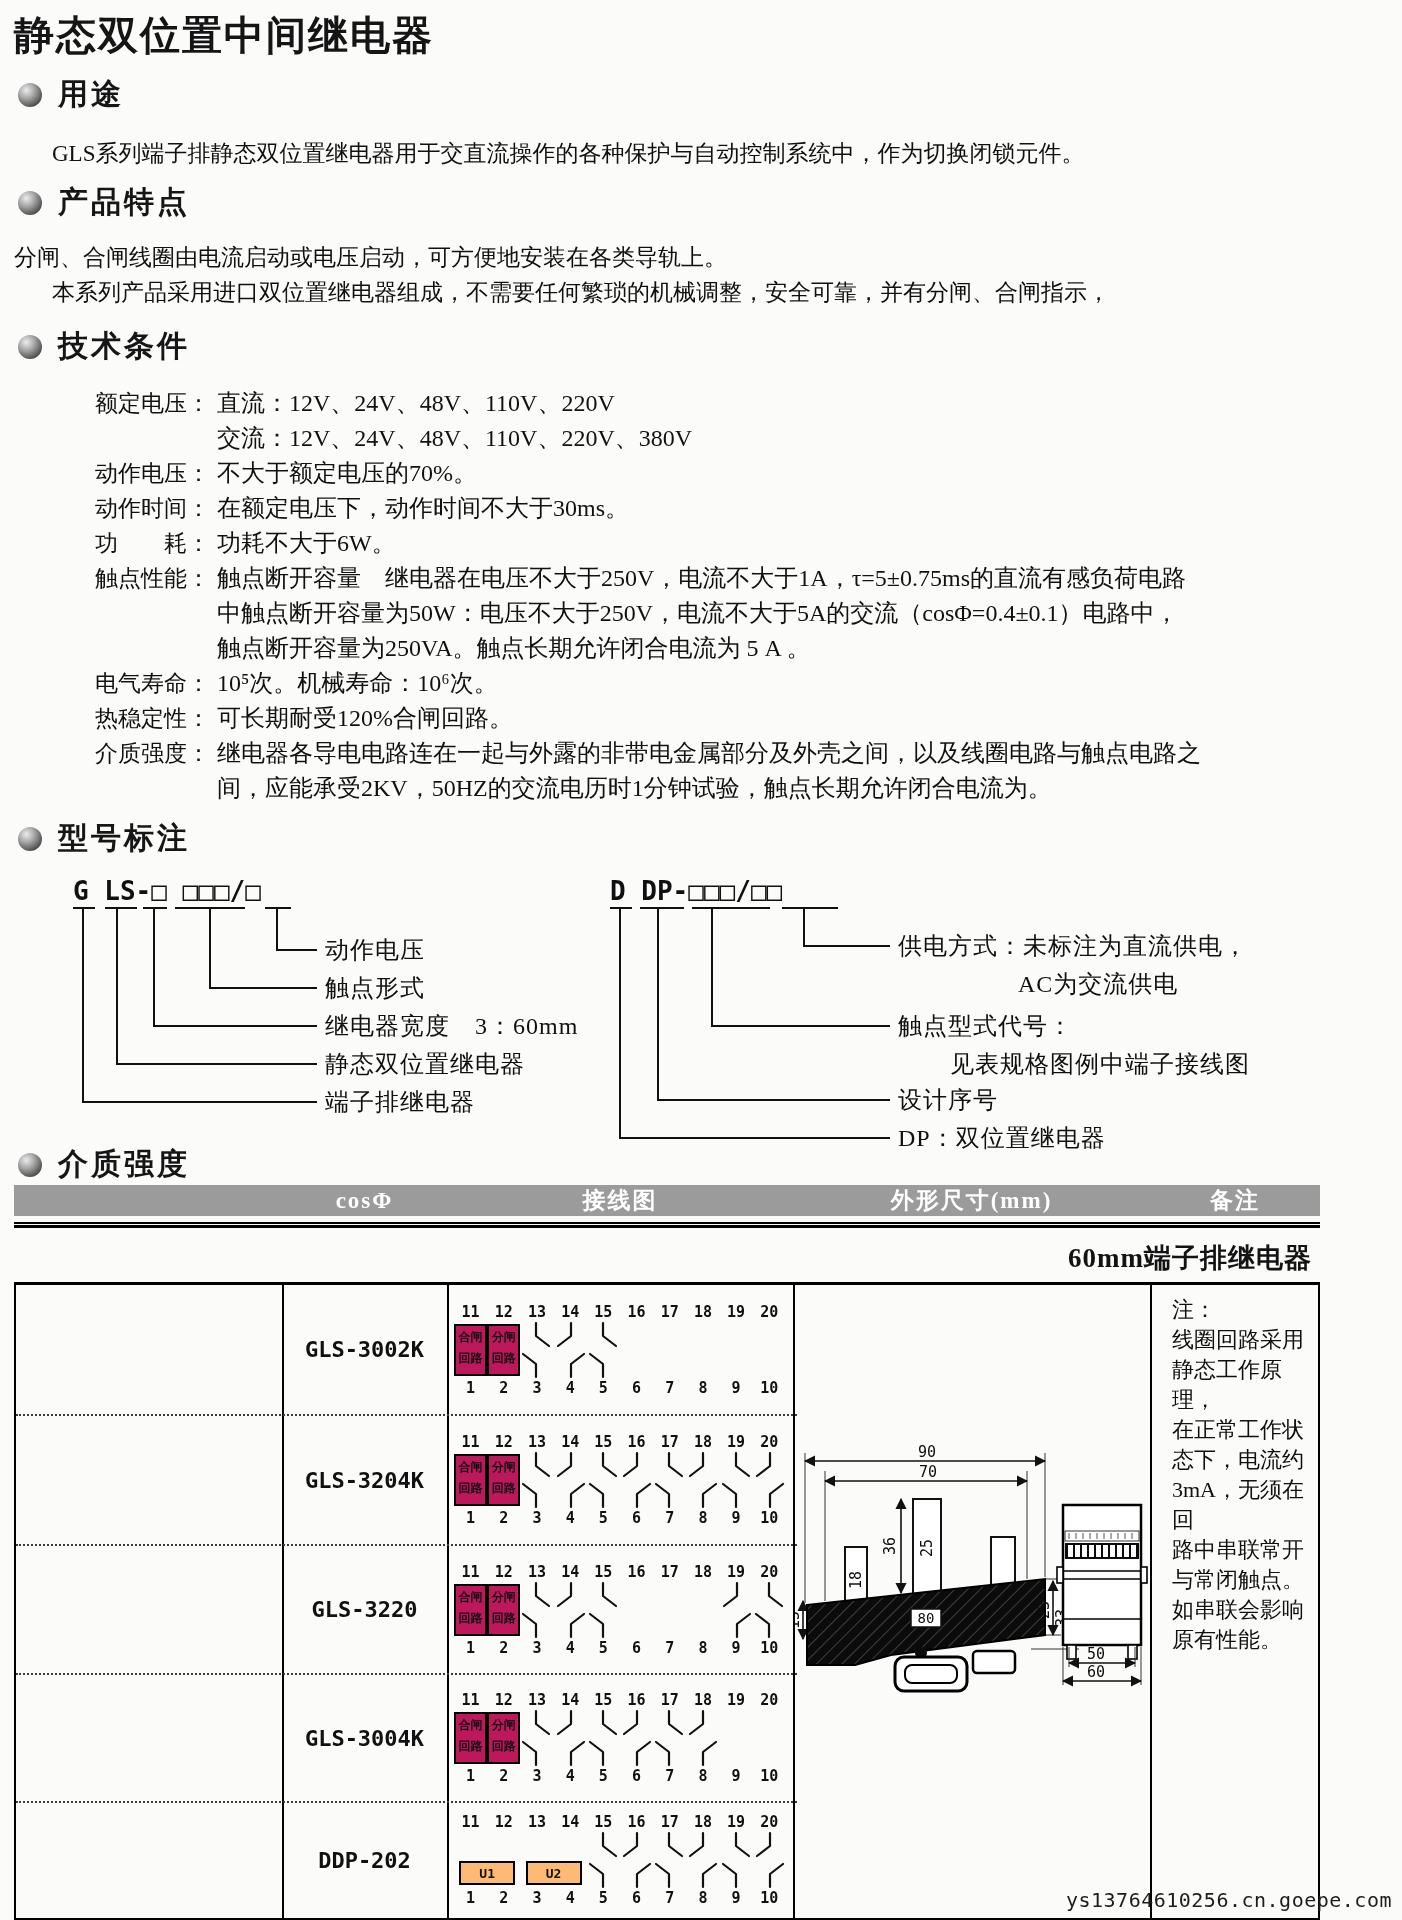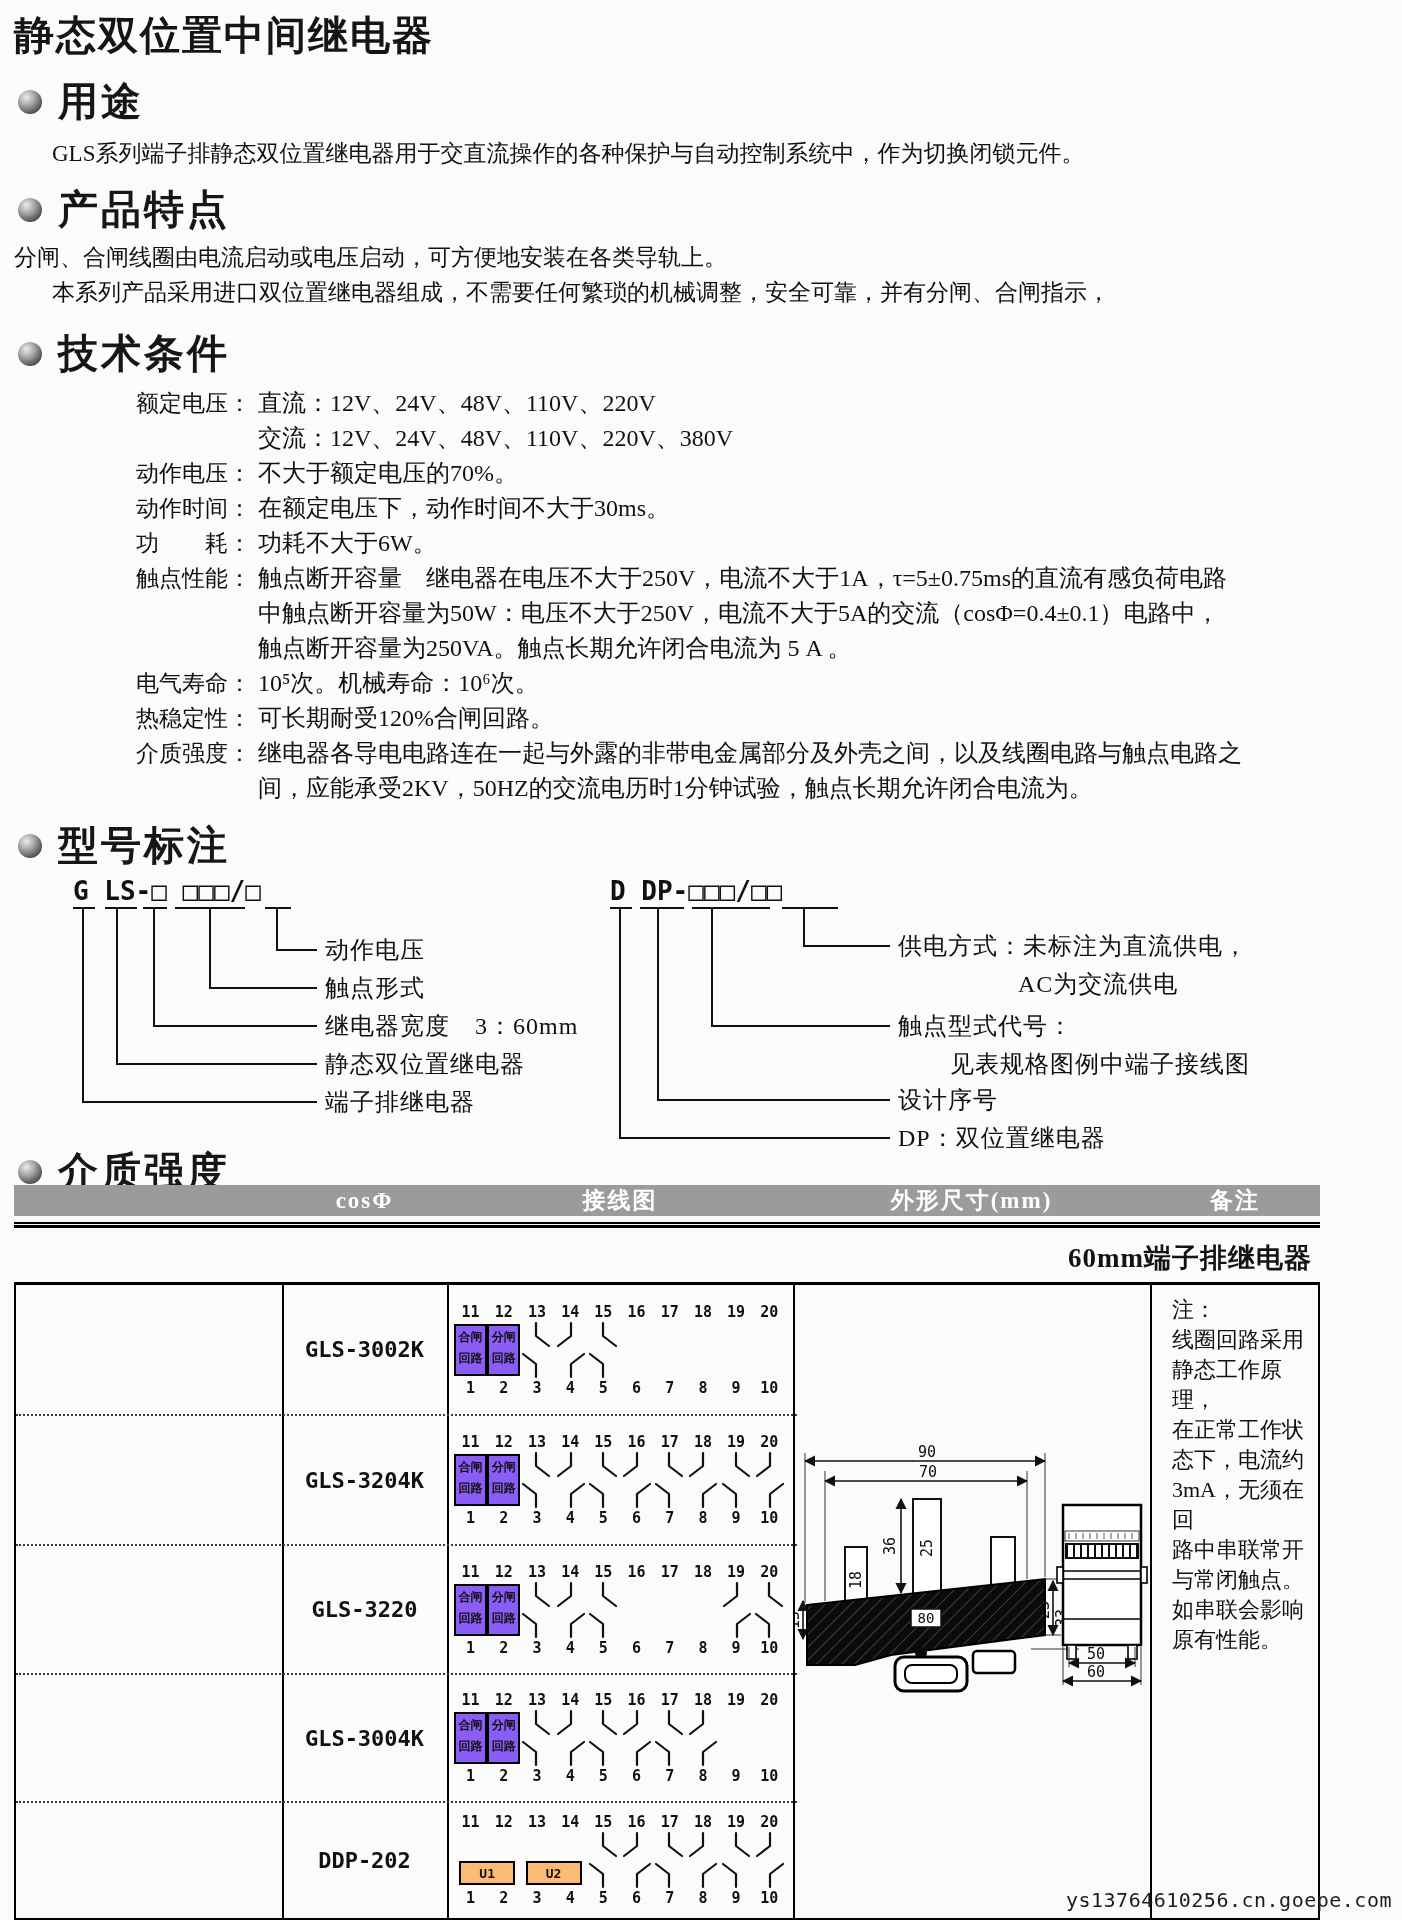--- a/index.html
+++ b/index.html
@@ -3,27 +3,27 @@
 <meta charset="utf-8">
 <style>
   html,body{margin:0;padding:0;background:#9a9a9a;}
   .page{position:relative;width:1402px;height:1920px;margin:0 auto;background:#fbfbfa;
         font-family:"Liberation Serif","DejaVu Serif",serif;color:#111;overflow:hidden;}
   .abs{position:absolute;}
   .title{position:absolute;left:14px;top:8px;font-size:40px;font-weight:bold;letter-spacing:2px;color:#151515;}
   .sec{position:absolute;left:18px;display:flex;align-items:center;gap:16px;}
   .bullet{width:24px;height:24px;border-radius:50%;flex:0 0 24px;
           background:radial-gradient(circle at 35% 30%,#ececec 0%,#a8a8a8 35%,#555 72%,#2e2e2e 100%);}
-  .sec-t{font-size:40px;font-weight:bold;color:#161616;letter-spacing:3px;}
+  .sec-t{font-size:30px;font-weight:bold;color:#161616;letter-spacing:3px;}
   .para{position:absolute;font-size:23px;line-height:35px;color:#101010;}
   .pline{white-space:nowrap;}
   .ind{padding-left:38px;}
   .tech{position:absolute;left:95px;top:386px;}
   .tech-item{display:flex;}
-  .tech-label{width:122px;font-size:23px;line-height:35px;white-space:nowrap;flex:0 0 122px;margin-left:41px;}
+  .tech-label{width:122px;font-size:23px;line-height:35px;white-space:nowrap;flex:0 0 122px;}
   .tech-value{font-size:24px;line-height:35px;}
   .tech-value div{white-space:nowrap;}
   .mdl-svg text{fill:#101010;}
   .mdl-formula{font-family:"DejaVu Sans Mono","DejaVu Sans",monospace;font-size:26px;font-weight:bold;}
   .mdl-label{font-size:24px;letter-spacing:1px;}
   .ghead{position:absolute;left:14px;top:1185px;width:1306px;height:31px;background:#9b9b9b;
          display:flex;align-items:center;color:#fff;font-size:23px;font-weight:bold;}
   .gh-cell{text-align:center;letter-spacing:2px;}
   .dblrule{position:absolute;left:14px;top:1222px;width:1306px;height:6px;box-sizing:border-box;
            border-top:2px solid #000;border-bottom:3px solid #000;}
@@ -39,21 +39,21 @@
   .cell-model{width:165px;flex:0 0 165px;text-align:center;
               font-family:"DejaVu Sans Mono","Liberation Mono",monospace;font-size:22px;font-weight:bold;}
   .cell-wiring{width:346px;flex:0 0 346px;display:flex;justify-content:center;}
   .wiring{width:332px;}
   .wnums{display:flex;font-family:"DejaVu Sans Mono","Liberation Mono",monospace;
          font-size:15px;font-weight:bold;height:18px;}
   .wnums span{width:33.2px;text-align:center;flex:0 0 33.2px;}
   .wmid{display:flex;height:58px;align-items:center;}
   .wcell{height:58px;display:flex;align-items:center;justify-content:center;box-sizing:border-box;}
   .coilbox{width:30px;height:46px;border:2.5px solid #000;font-size:12px;font-weight:bold;
-           line-height:1.75;text-align:center;word-break:break-all;padding:1px 1px;background:#8b5cf6;}
+           line-height:1.75;text-align:center;word-break:break-all;padding:1px 1px;background:#be185d;}
   .ubox{width:52px;height:20px;border:2px solid #000;margin-top:26px;background:#fdba74;
         font:bold 13px "DejaVu Sans Mono",monospace;display:flex;align-items:center;justify-content:center;}
   .kglyph.flip{transform:scaleX(-1);}
   .note-cell{position:absolute;left:1134px;top:0;width:172px;box-sizing:border-box;
              padding:10px 0 0 22px;font-size:22px;line-height:30px;color:#101010;}
   .dim-wrap{position:absolute;left:779px;top:158px;width:356px;height:282px;}
   .dim-svg text{fill:#0d0d0d;font-family:"DejaVu Sans Mono",monospace;font-size:15px;}
   .watermark{position:absolute;right:10px;top:1888px;font:20px "DejaVu Sans Mono","Liberation Mono",monospace;
              color:#1c1c1c;letter-spacing:0.5px;}
 </style>

